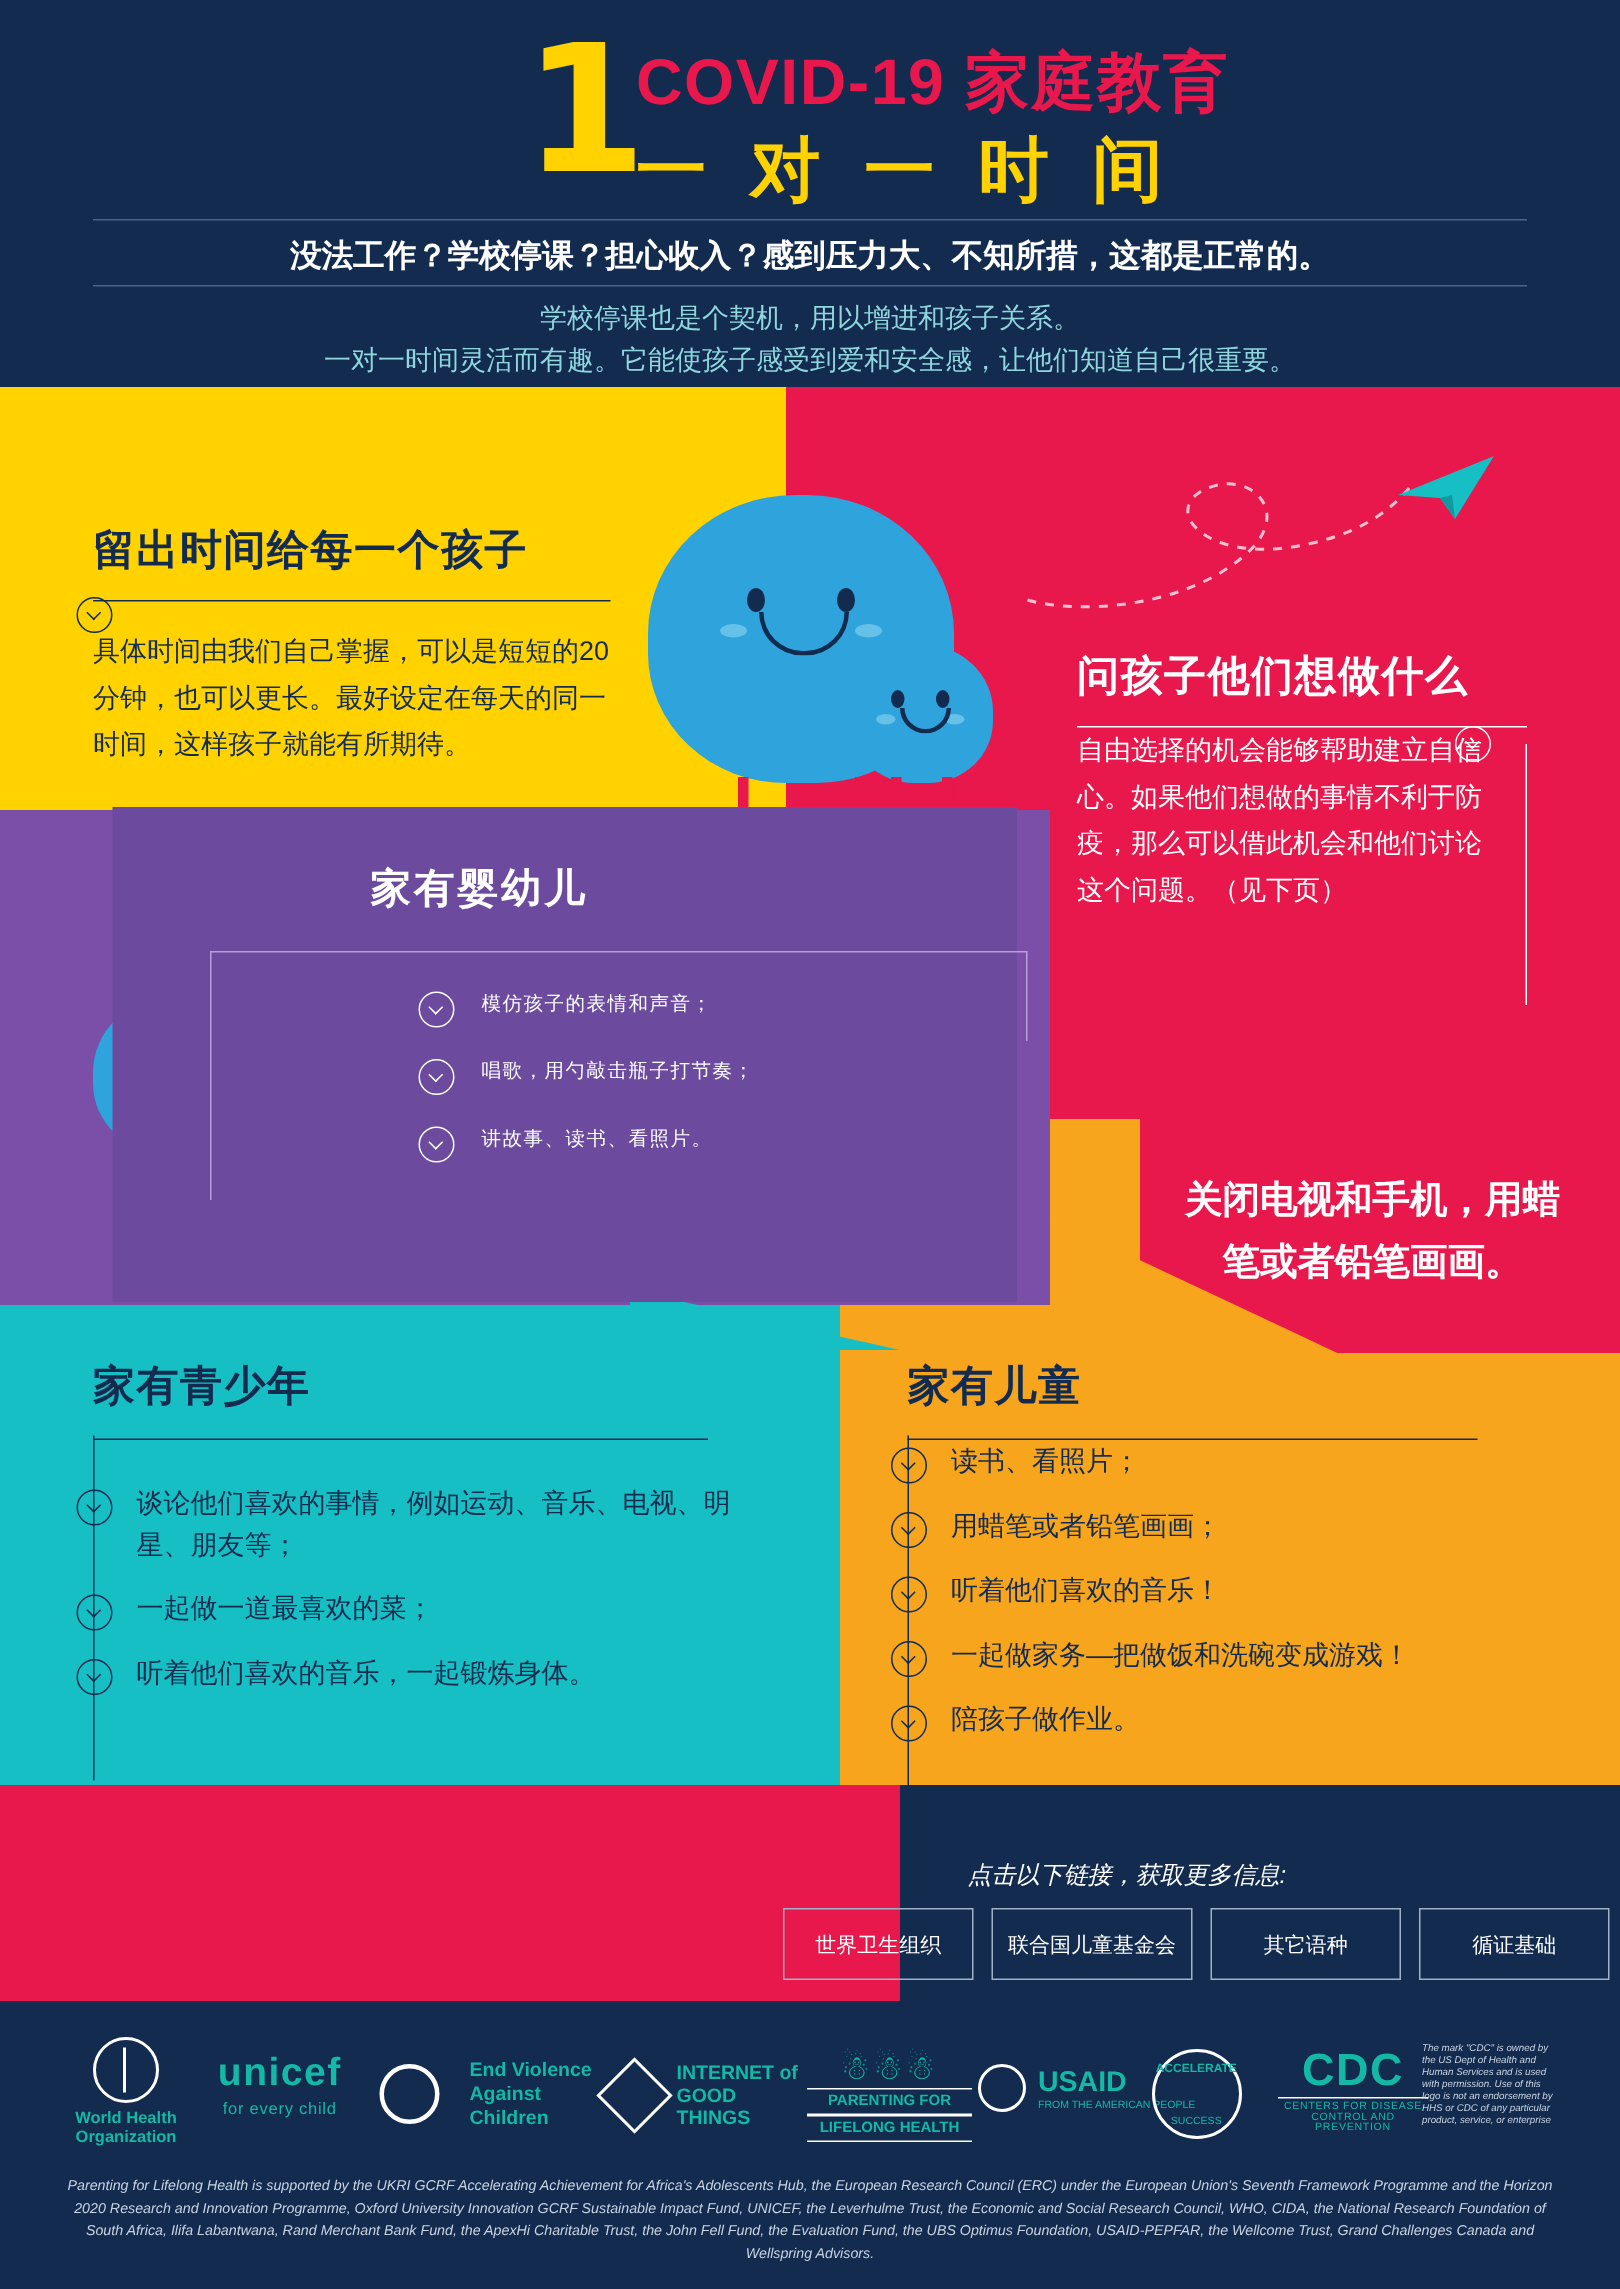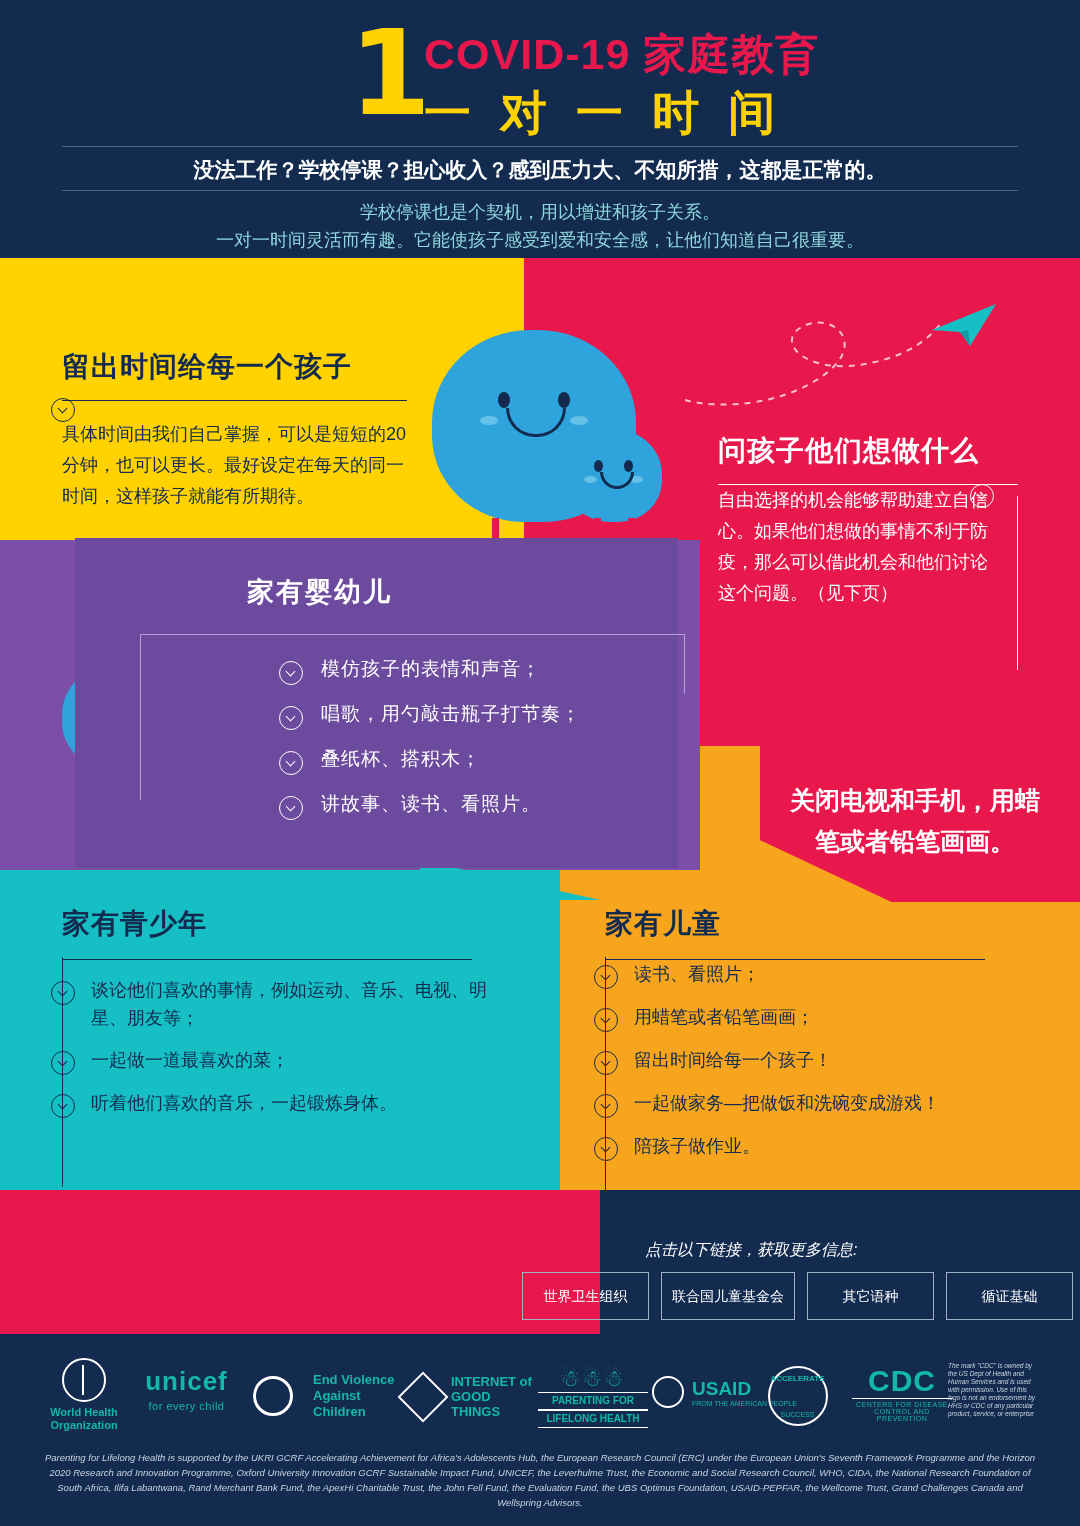--- a/index.html
+++ b/index.html
@@ -100,30 +100,30 @@
   .anchor-dot.white{border-color:#fff;}
   .anchor-dot.white:after{border-color:#fff;}
 
   
   .pc-title{position:absolute;left:172px;top:36px;font-size:27px;color:#fff;font-weight:bold;letter-spacing:2px;}
   .pc-rule-h{position:absolute;left:65px;top:96px;width:545px;height:1px;background:#b89fd8;}
   .pc-rule-v{position:absolute;left:65px;top:96px;width:1px;height:166px;background:#b89fd8;}
   .pc-rule-v2{position:absolute;left:609px;top:96px;width:1px;height:60px;background:#b89fd8;}
   .pc-list{position:absolute;left:204px;top:118px;width:400px;color:#fff;}
   .pc-list .li{display:flex;align-items:flex-start;margin-bottom:16px;color:#ffffff;}
-  .pc-list .li span.t{font-size:19px;line-height:26px;margin-left:18px;letter-spacing:1px;text-align:center;}
+  .pc-list .li span.t{font-size:13px;line-height:26px;margin-left:18px;letter-spacing:1px;text-align:center;}
 
   
   #sec-teen{position:absolute;left:62px;top:905px;width:430px;}
   #sec-teen .sec-h{color:#122b4f;}
   #sec-teen .rule{width:410px;height:1px;background:#122b4f;margin-top:16px;}
   #sec-teen .vrule{position:absolute;left:0;top:52px;width:1px;height:230px;background:#122b4f;}
   .li{display:flex;align-items:flex-start;margin-bottom:14px;color:#122b4f;}
   .li span.t{font-size:18px;line-height:28px;margin-left:16px;}
-  #sec-teen .list{margin-top:16px;margin-left:-11px;}
+  #sec-teen .list{margin-top:28px;margin-left:-11px;}
 
   #sec-child{position:absolute;left:605px;top:905px;width:400px;}
   #sec-child .rule{width:380px;height:1px;background:#122b4f;margin-top:16px;}
   #sec-child .vrule{position:absolute;left:0;top:52px;width:1px;height:260px;background:#122b4f;}
   #sec-child .list{margin-left:-11px;}
 
   .tv-note{position:absolute;left:790px;top:780px;width:250px;text-align:center;color:#ffffff;
     font-size:25px;line-height:41px;font-weight:bold;}
 
   .listen-note{position:absolute;left:62px;top:1208px;width:330px;color:#ffd200;
@@ -306,24 +306,20 @@
       <div class="li">
         <span class="chev chev-d"></span>
         <span class="t">模仿孩子的表情和声音；</span>
       </div>
       <div class="li">
         <span class="chev chev-d"></span>
         <span class="t">唱歌，用勺敲击瓶子打节奏；</span>
       </div>
       <div class="li">
         <span class="chev chev-d"></span>
-        <span class="t">叠纸杯、搭积木；</span>
-      </div>
-      <div class="li">
-        <span class="chev chev-d"></span>
         <span class="t">讲故事、读书、看照片。</span>
       </div>
     </div>
   </div>
 
   <div class="tv-note">关闭电视和手机，用蜡笔或者铅笔画画。</div>
 
   <div id="sec-teen">
     <div class="sec-h">家有青少年</div>
     <div class="rule"></div>
@@ -352,21 +348,21 @@
       <div class="li">
         <span class="chev chev-d"></span>
         <span class="t">读书、看照片；</span>
       </div>
       <div class="li">
         <span class="chev chev-d"></span>
         <span class="t">用蜡笔或者铅笔画画；</span>
       </div>
       <div class="li">
         <span class="chev chev-d"></span>
-        <span class="t">留出时间给每一个孩子！</span>
+        <span class="t">听着他们喜欢的音乐！</span>
       </div>
       <div class="li">
         <span class="chev chev-d"></span>
         <span class="t">一起做家务—把做饭和洗碗变成游戏！</span>
       </div>
       <div class="li">
         <span class="chev chev-d"></span>
         <span class="t">陪孩子做作业。</span>
       </div>
     </div>

